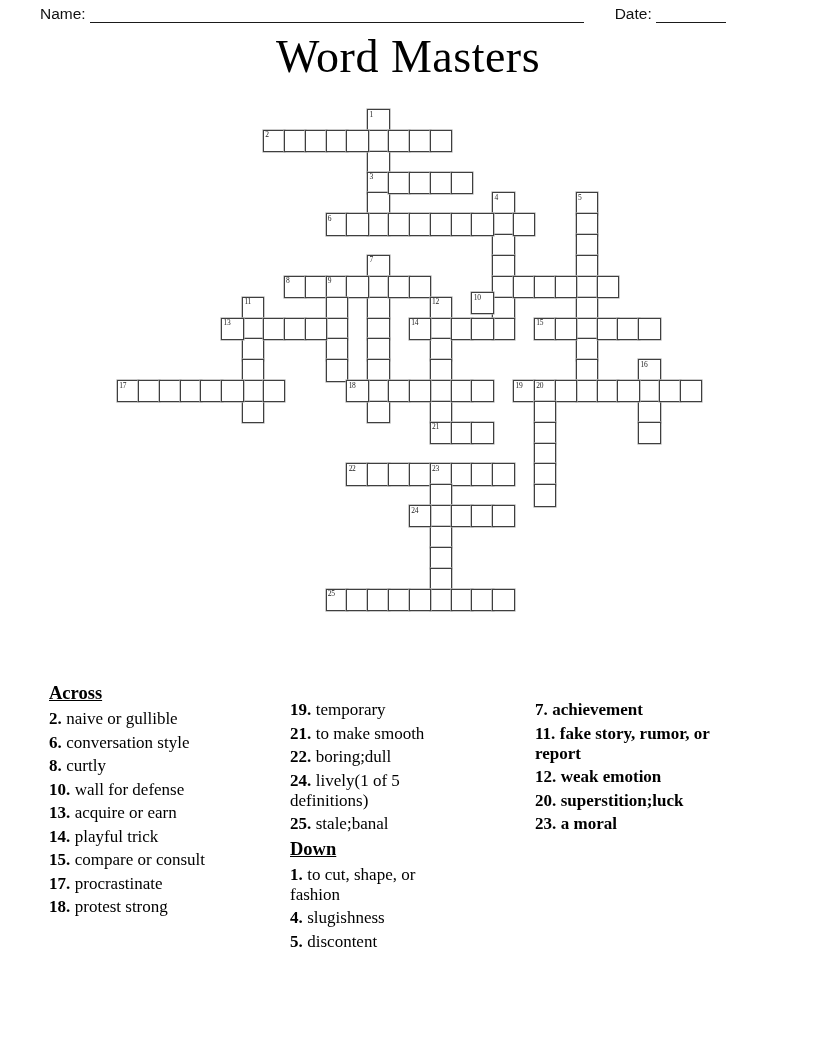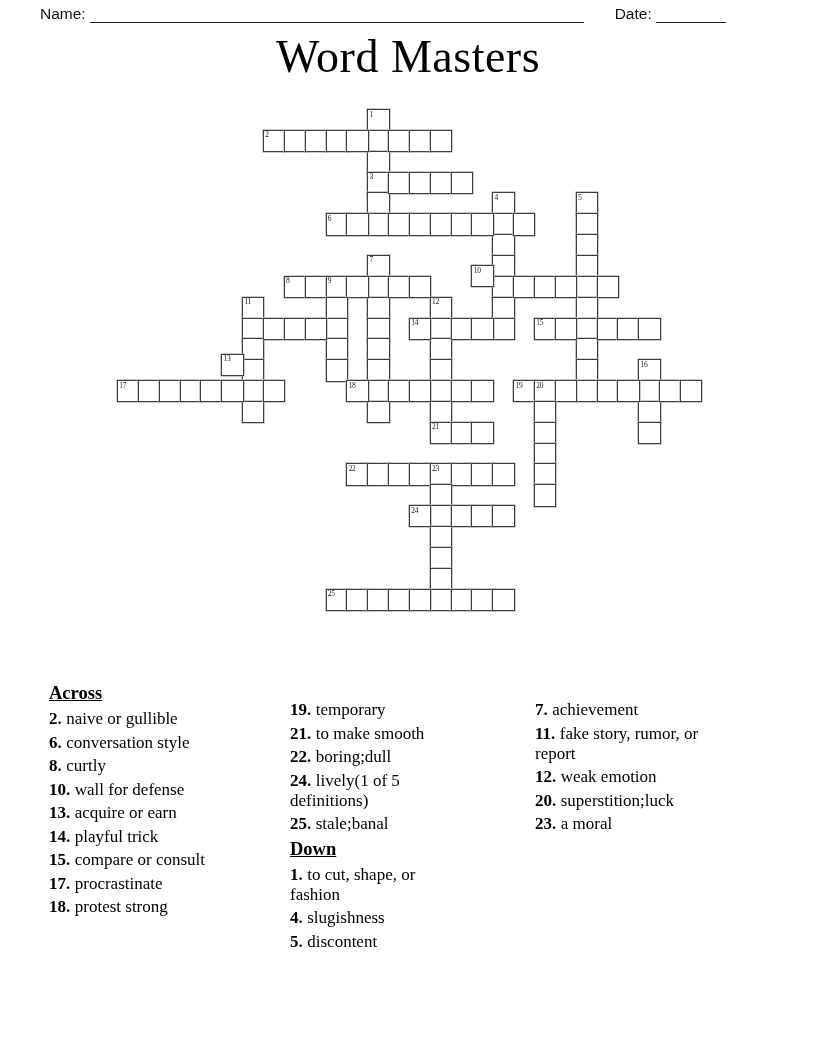--- a/index.html
+++ b/index.html
@@ -25,21 +25,21 @@
         background:#fff;border:1.5px solid #3f3f3f;
         box-shadow:0 0 0 0.6px #a8a8a8;}
   .cellnum{position:absolute;top:-0.5px;left:1.3px;font-size:7.5px;
            line-height:9px;letter-spacing:-0.3px;color:#1d1d1d;
            font-family:"Liberation Serif",serif;}
 
   
   .cluecol{position:absolute;font-size:17px;line-height:20px;}
   .col1{left:49px;top:682px;width:238px;}
   .col2{left:290px;top:700px;width:172px;}
-  .col3{left:535px;top:700px;width:205px;}
+  .col3{left:535px;top:700px;width:205px;font-weight:bold;}
   .clue-heading{font-size:18.5px;font-weight:bold;text-decoration:underline;
                 line-height:22px;margin:0 0 5px 0;}
   .clue{margin:0 0 3.5px 0;}
   .clue b{margin-right:4.5px;}
 </style>
 </head>
 <body>
 
 <div class="hdr">
   <span>Name:</span><span class="hline nline"></span><span class="dlabel">Date:</span><span class="hline dline"></span>
@@ -120,21 +120,21 @@
     <div class="cell" style="left: 208.5px; top: 166.8px;">
       <span class="cellnum">9</span>
     </div>
     <div class="cell" style="left: 229.35px; top: 166.8px;"></div>
     <div class="cell" style="left: 271.05px; top: 166.8px;"></div>
     <div class="cell" style="left: 291.9px; top: 166.8px;"></div>
     <div class="cell" style="left: 208.5px; top: 187.65px;"></div>
     <div class="cell" style="left: 208.5px; top: 208.5px;"></div>
     <div class="cell" style="left: 208.5px; top: 229.35px;"></div>
     <div class="cell" style="left: 208.5px; top: 250.2px;"></div>
-    <div class="cell" style="left: 354.45px; top: 156px; padding-left: 16px;">
+    <div class="cell" style="left: 354.45px; top: 183px; padding-left: 16px;">
       <span class="cellnum">10</span>
     </div>
     <div class="cell" style="left: 396.15px; top: 166.8px;"></div>
     <div class="cell" style="left: 417px; top: 166.8px;"></div>
     <div class="cell" style="left: 437.85px; top: 166.8px;"></div>
     <div class="cell" style="left: 479.55px; top: 166.8px;"></div>
     <div class="cell" style="left: 125.1px; top: 187.65px;">
       <span class="cellnum">11</span>
     </div>
     <div class="cell" style="left: 125.1px; top: 208.5px;"></div>
@@ -146,21 +146,21 @@
       <span class="cellnum">12</span>
     </div>
     <div class="cell" style="left: 312.75px; top: 208.5px;"></div>
     <div class="cell" style="left: 312.75px; top: 229.35px;"></div>
     <div class="cell" style="left: 312.75px; top: 250.2px;"></div>
     <div class="cell" style="left: 312.75px; top: 271.05px;"></div>
     <div class="cell" style="left: 312.75px; top: 291.9px;"></div>
     <div class="cell" style="left: 312.75px; top: 312.75px;">
       <span class="cellnum">21</span>
     </div>
-    <div class="cell" style="left: 104.25px; top: 208.5px; margin-top: 36px;">
+    <div class="cell" style="left: 104.25px; top: 208.5px;">
       <span class="cellnum">13</span>
     </div>
     <div class="cell" style="left: 145.95px; top: 208.5px;"></div>
     <div class="cell" style="left: 166.8px; top: 208.5px;"></div>
     <div class="cell" style="left: 187.65px; top: 208.5px;"></div>
     <div class="cell" style="left: 291.9px; top: 208.5px;">
       <span class="cellnum">14</span>
     </div>
     <div class="cell" style="left: 333.6px; top: 208.5px;"></div>
     <div class="cell" style="left: 354.45px; top: 208.5px;"></div>

